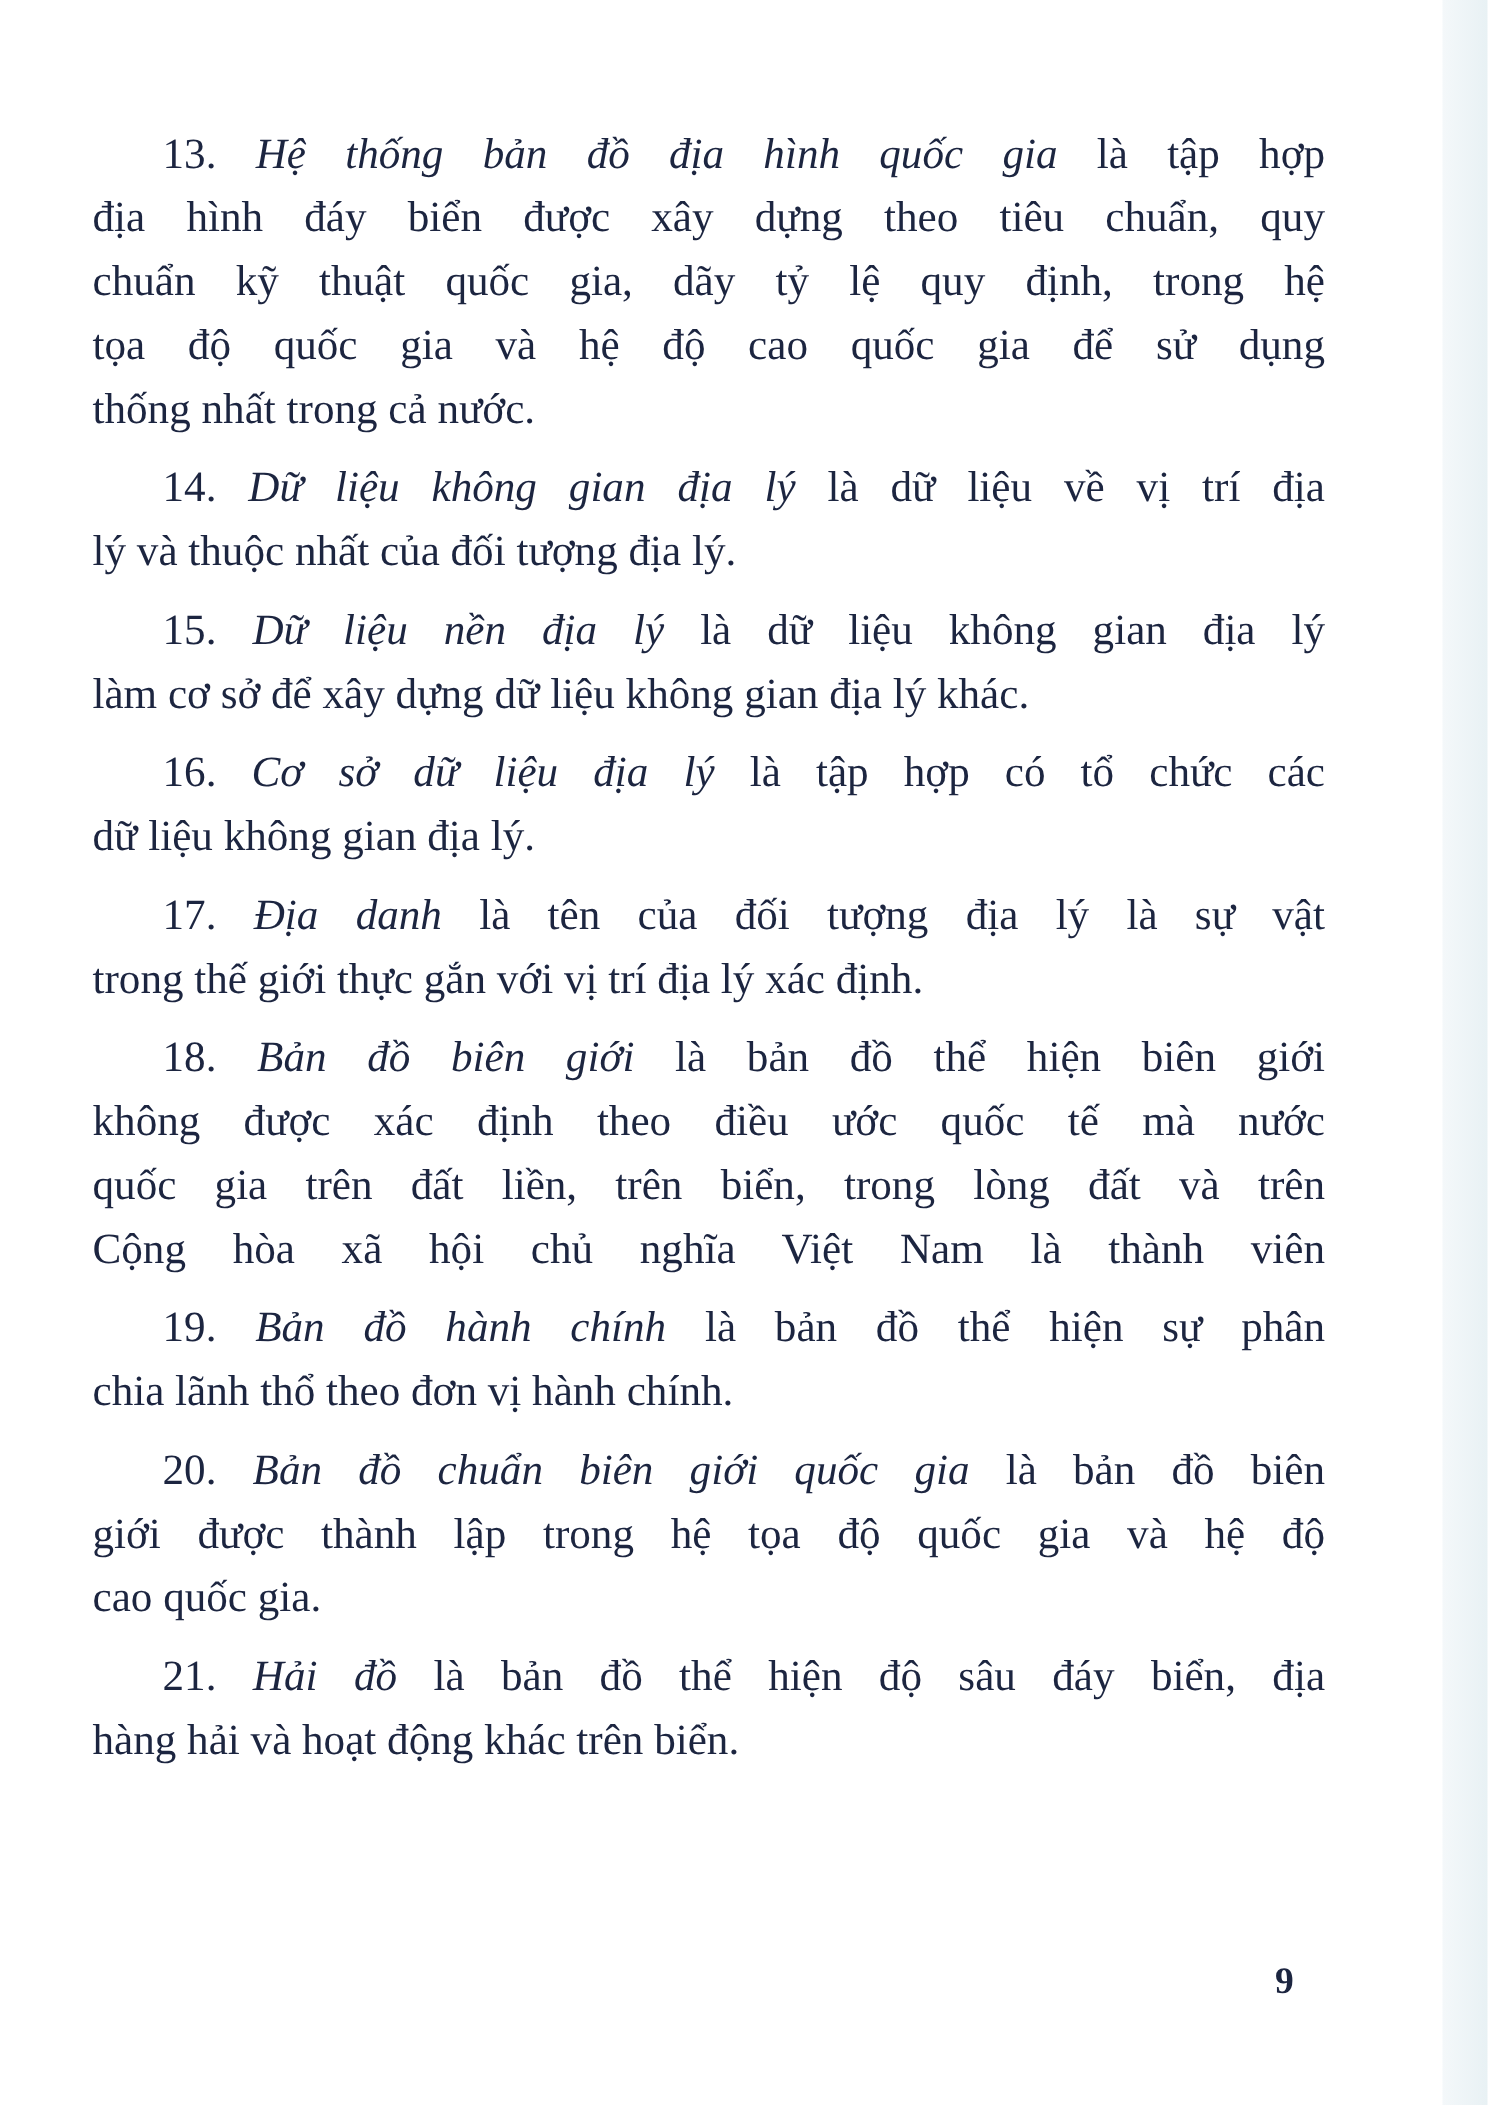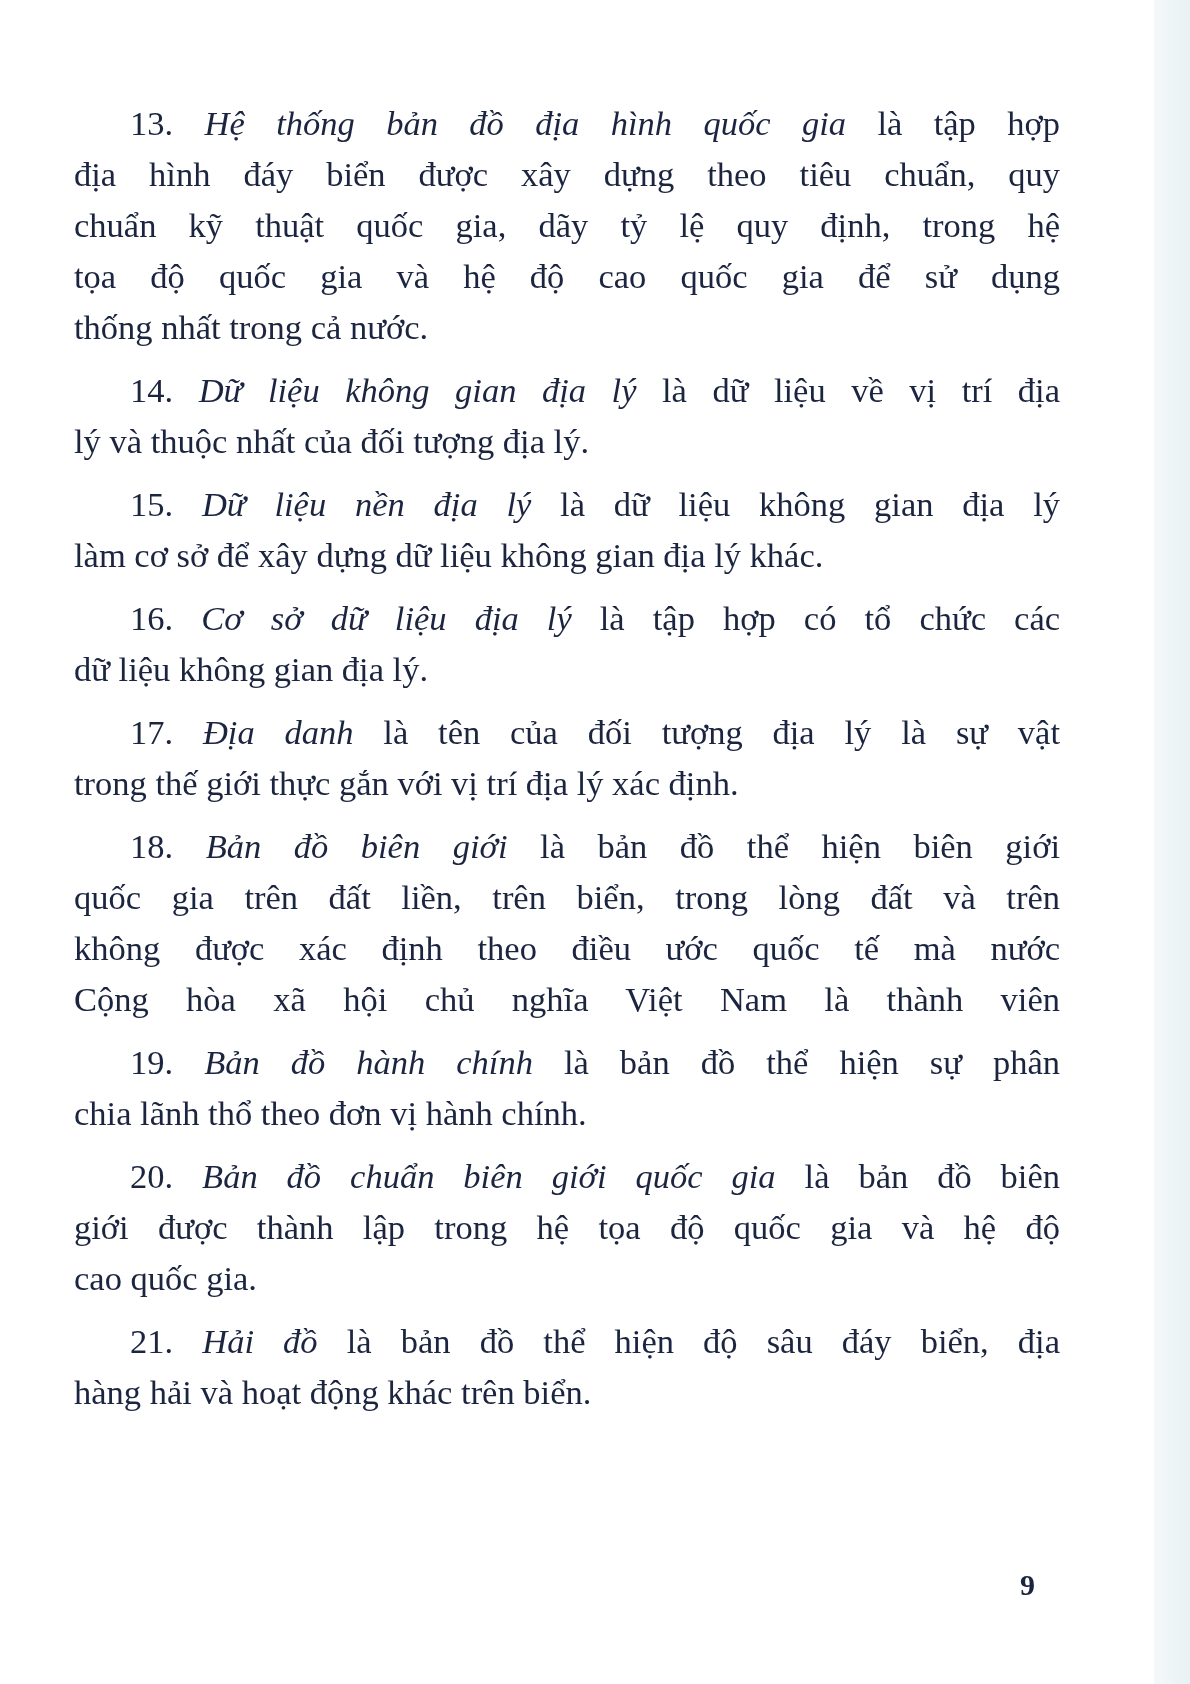--- a/index.html
+++ b/index.html
@@ -56,22 +56,22 @@
     <div class="para">
       <span class="line indent"><span>16.</span> <span class="term">Cơ sở dữ liệu địa lý</span><span> là tập hợp có tổ chức các</span></span>
       <span class="line last"><span>dữ liệu không gian địa lý.</span></span>
     </div>
     <div class="para">
       <span class="line indent"><span>17.</span> <span class="term">Địa danh</span><span> là tên của đối tượng địa lý là sự vật</span></span>
       <span class="line last"><span>trong thế giới thực gắn với vị trí địa lý xác định.</span></span>
     </div>
     <div class="para">
       <span class="line indent"><span>18.</span> <span class="term">Bản đồ biên giới</span><span> là bản đồ thể hiện biên giới</span></span>
+      <span class="line"><span>không được xác định theo điều ước quốc tế mà nước</span></span>
       <span class="line"><span>quốc gia trên đất liền, trên biển, trong lòng đất và trên</span></span>
-      <span class="line"><span>không được xác định theo điều ước quốc tế mà nước</span></span>
       <span class="line"><span>Cộng hòa xã hội chủ nghĩa Việt Nam là thành viên</span></span>
     </div>
     <div class="para">
       <span class="line indent"><span>19.</span> <span class="term">Bản đồ hành chính</span><span> là bản đồ thể hiện sự phân</span></span>
       <span class="line last"><span>chia lãnh thổ theo đơn vị hành chính.</span></span>
     </div>
     <div class="para">
       <span class="line indent"><span>20.</span> <span class="term">Bản đồ chuẩn biên giới quốc gia</span><span> là bản đồ biên</span></span>
       <span class="line"><span>giới được thành lập trong hệ tọa độ quốc gia và hệ độ</span></span>
       <span class="line last"><span>cao quốc gia.</span></span>

